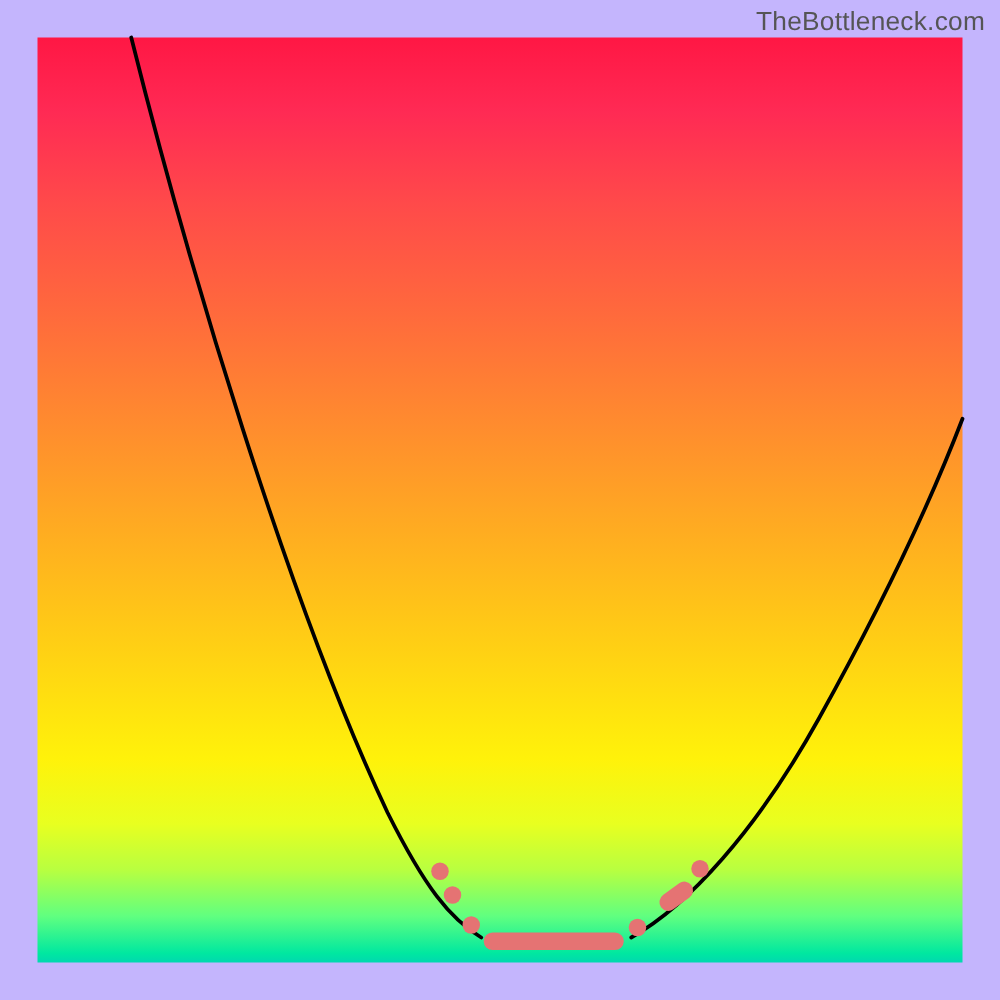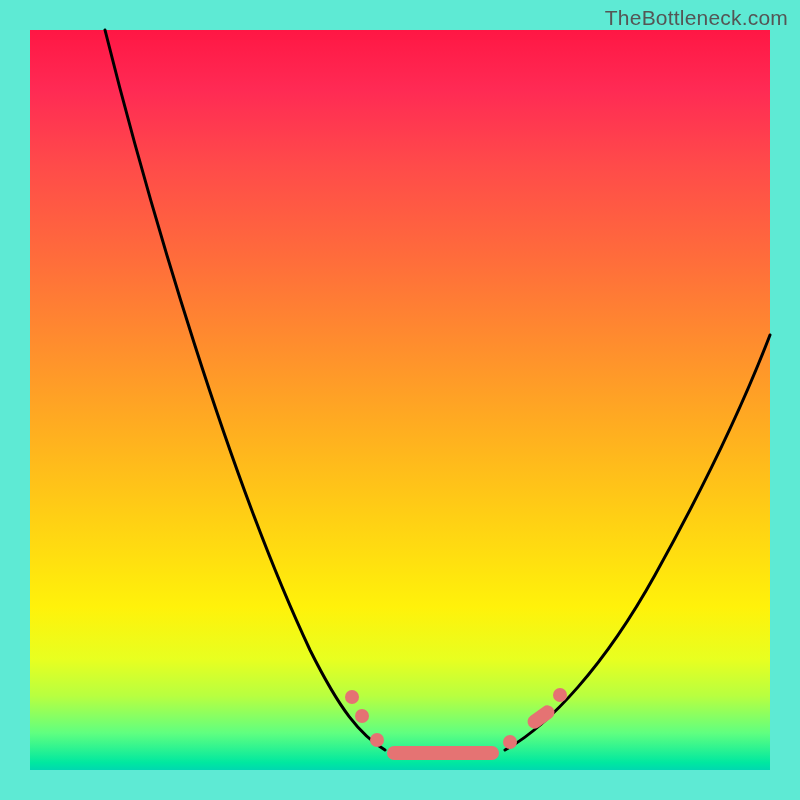--- a/index.html
+++ b/index.html
@@ -8,21 +8,21 @@
     width: 800px;
     height: 800px;
     overflow: hidden;
     background: #000;
     font-family: Arial, Helvetica, sans-serif;
   }
   .frame {
     position: relative;
     width: 800px;
     height: 800px;
-    background: #5eead4;
+    background: #c4b5fd;
   }
   .plot-area {
     position: absolute;
     left: 30px;
     top: 30px;
     width: 740px;
     height: 740px;
     
     background: linear-gradient(
       to bottom,

